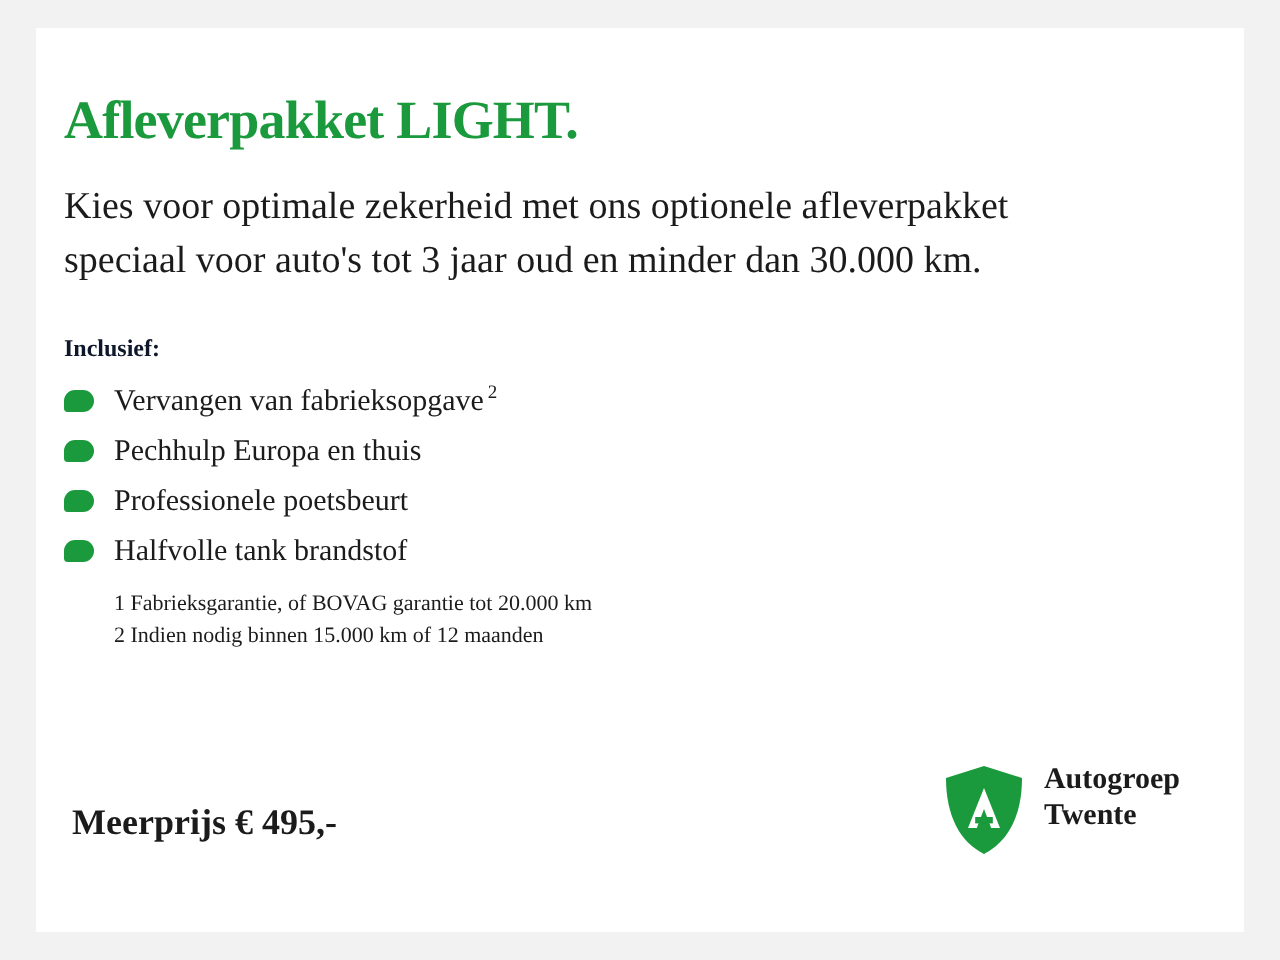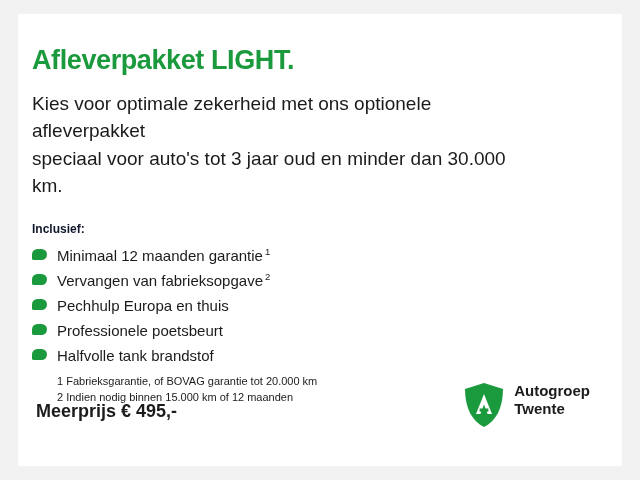--- a/index.html
+++ b/index.html
@@ -38,20 +38,21 @@
   }
   .side-left { left: -18px; }
   .side-right { right: -18px; }
 
   .content {
     position: absolute;
     left: 14px;
     top: 46px;
     right: 14px;
     bottom: 14px;
+    font-family: Liberation Serif, serif;
   }
 
   .title {
     font-size: 27px;
     font-weight: bold;
     color: #1a9a3c;
     letter-spacing: -0.4px;
     margin: 0 0 14px 0;
     line-height: 1.1;
   }
@@ -149,24 +150,20 @@
     <h1 class="title">Afleverpakket LIGHT.</h1>
 
     <p class="intro">
       <span>Kies voor optimale zekerheid met ons optionele afleverpakket</span><br>
       <span>speciaal voor auto's tot 3 jaar oud en minder dan 30.000 km.</span>
     </p>
 
     <p class="incl-label">Inclusief:</p>
 
     <ul class="list">
-      <li>
-        <span class="bullet"></span>
-        <span class="li-text"><span>Minimaal 12 maanden garantie</span><sup>1</sup></span>
-      </li>
       <li>
         <span class="bullet"></span>
         <span class="li-text"><span>Vervangen van fabrieksopgave</span><sup>2</sup></span>
       </li>
       <li>
         <span class="bullet"></span>
         <span class="li-text"><span>Pechhulp Europa en thuis</span><sup></sup></span>
       </li>
       <li>
         <span class="bullet"></span>

